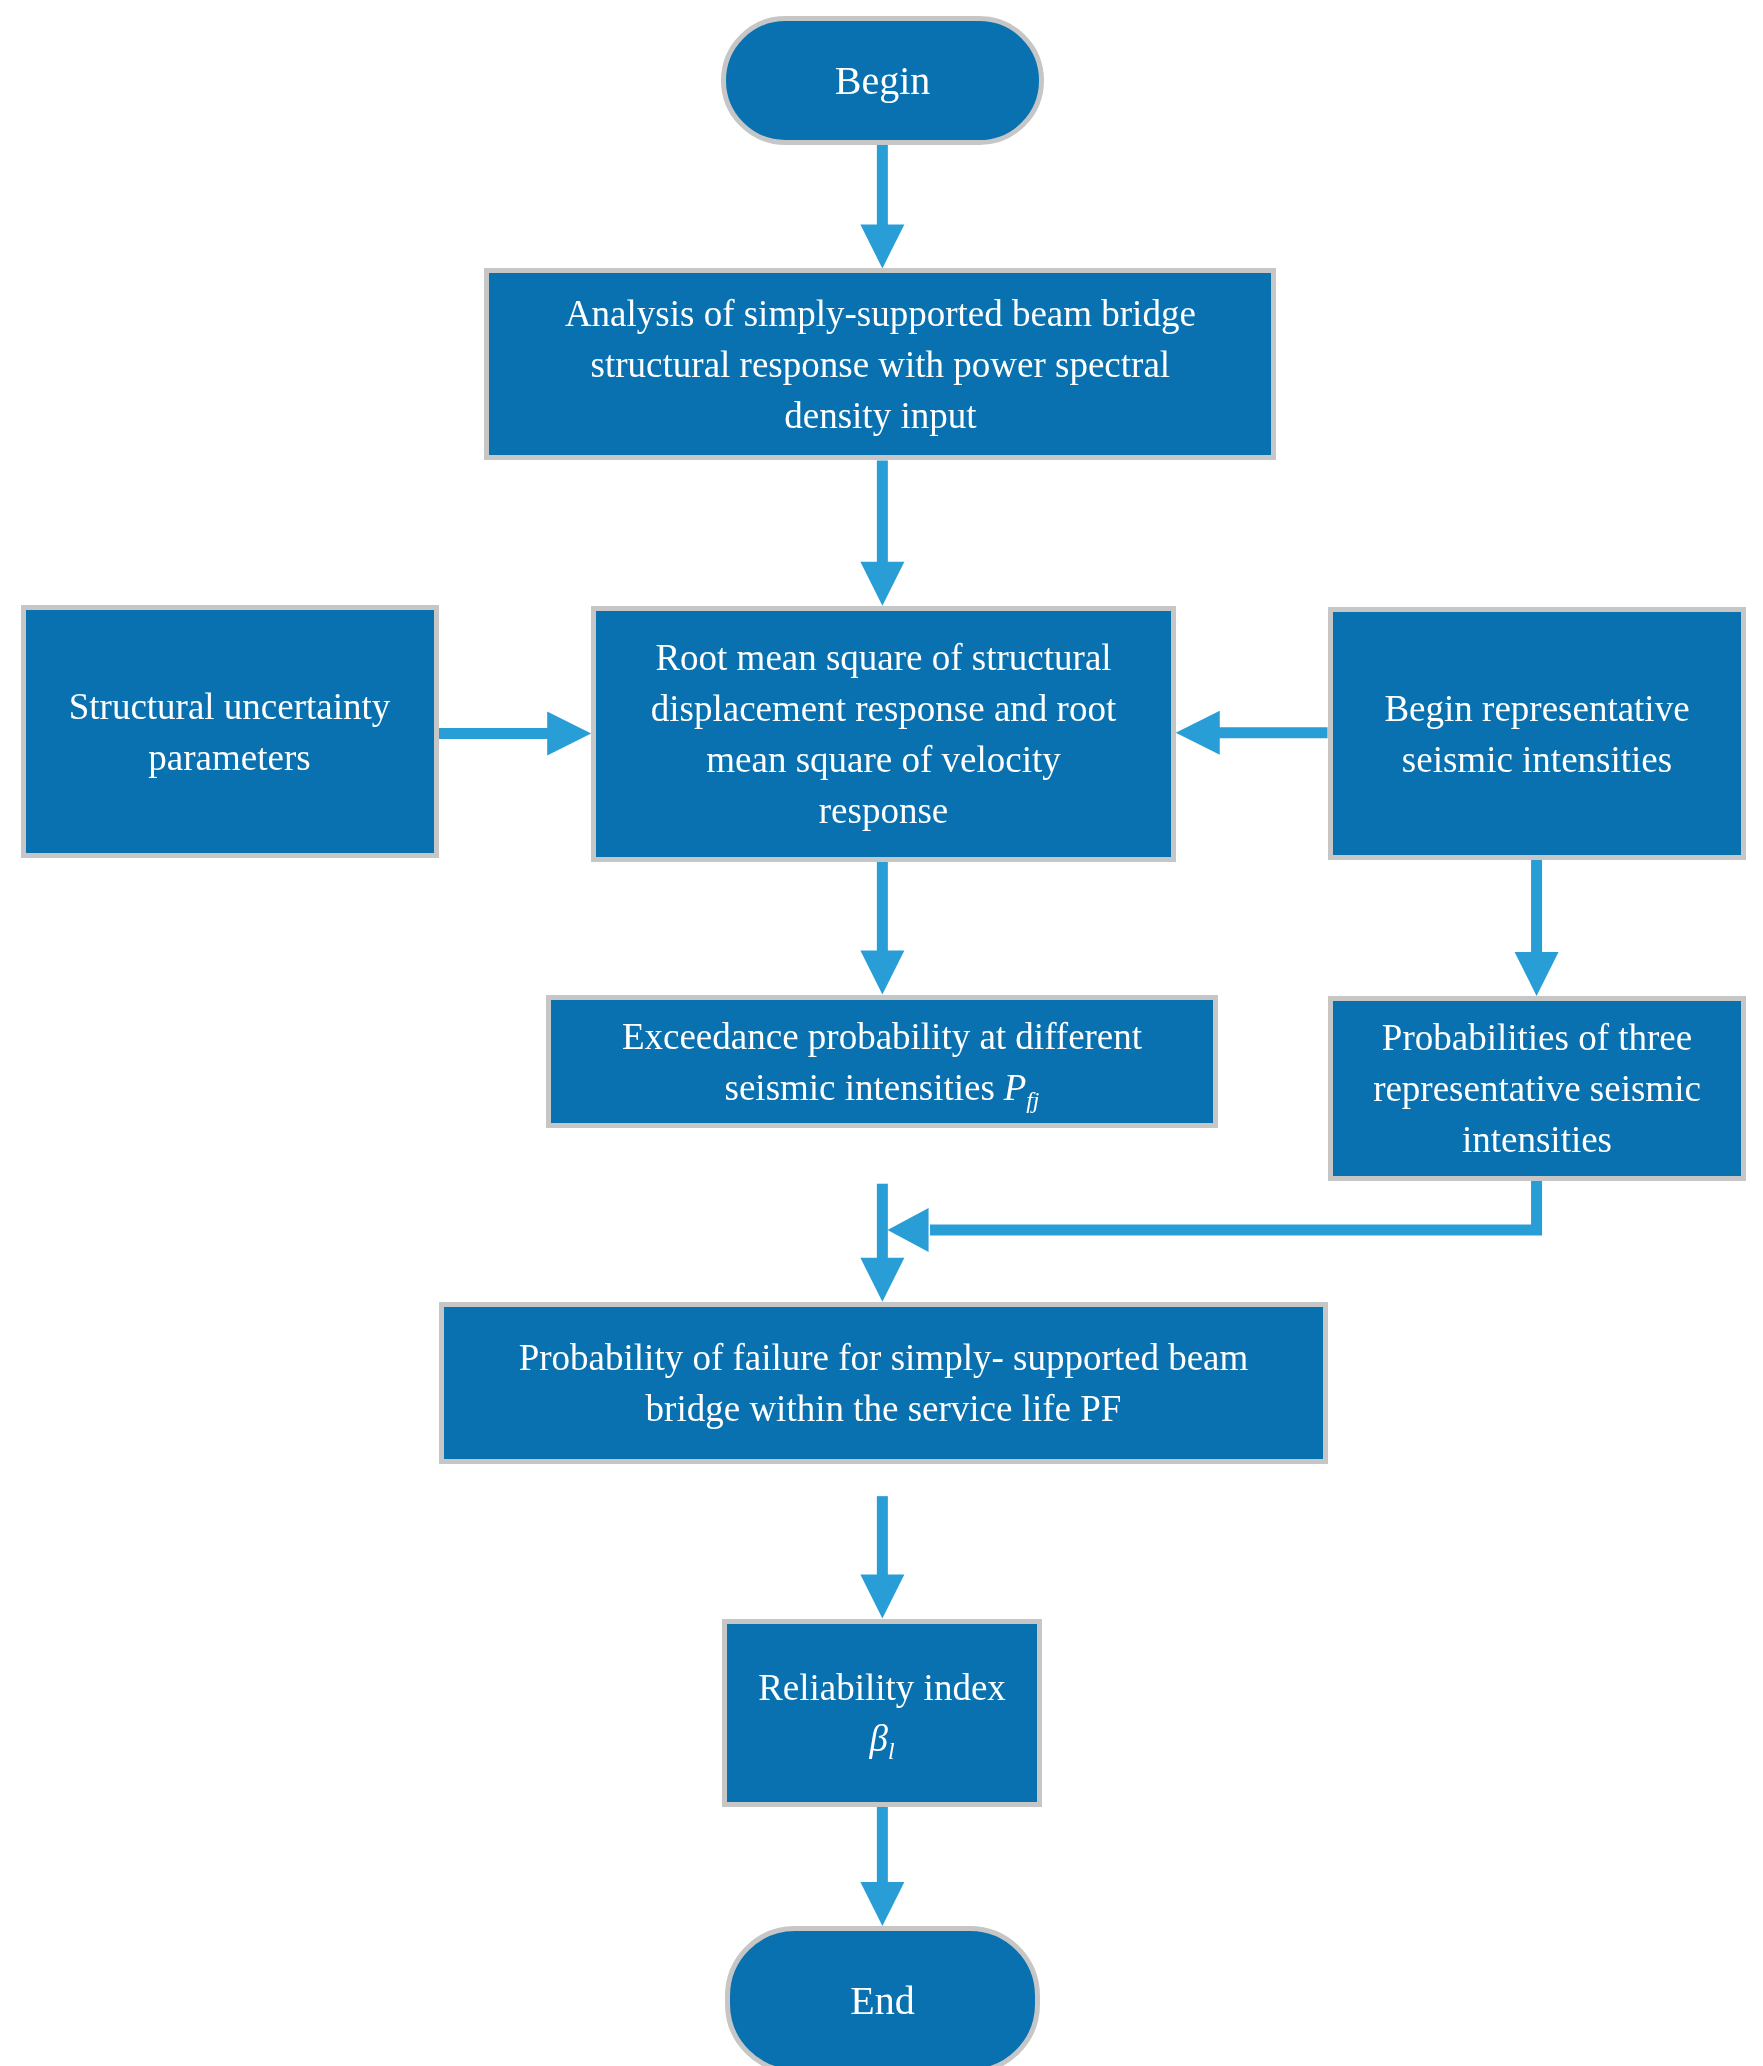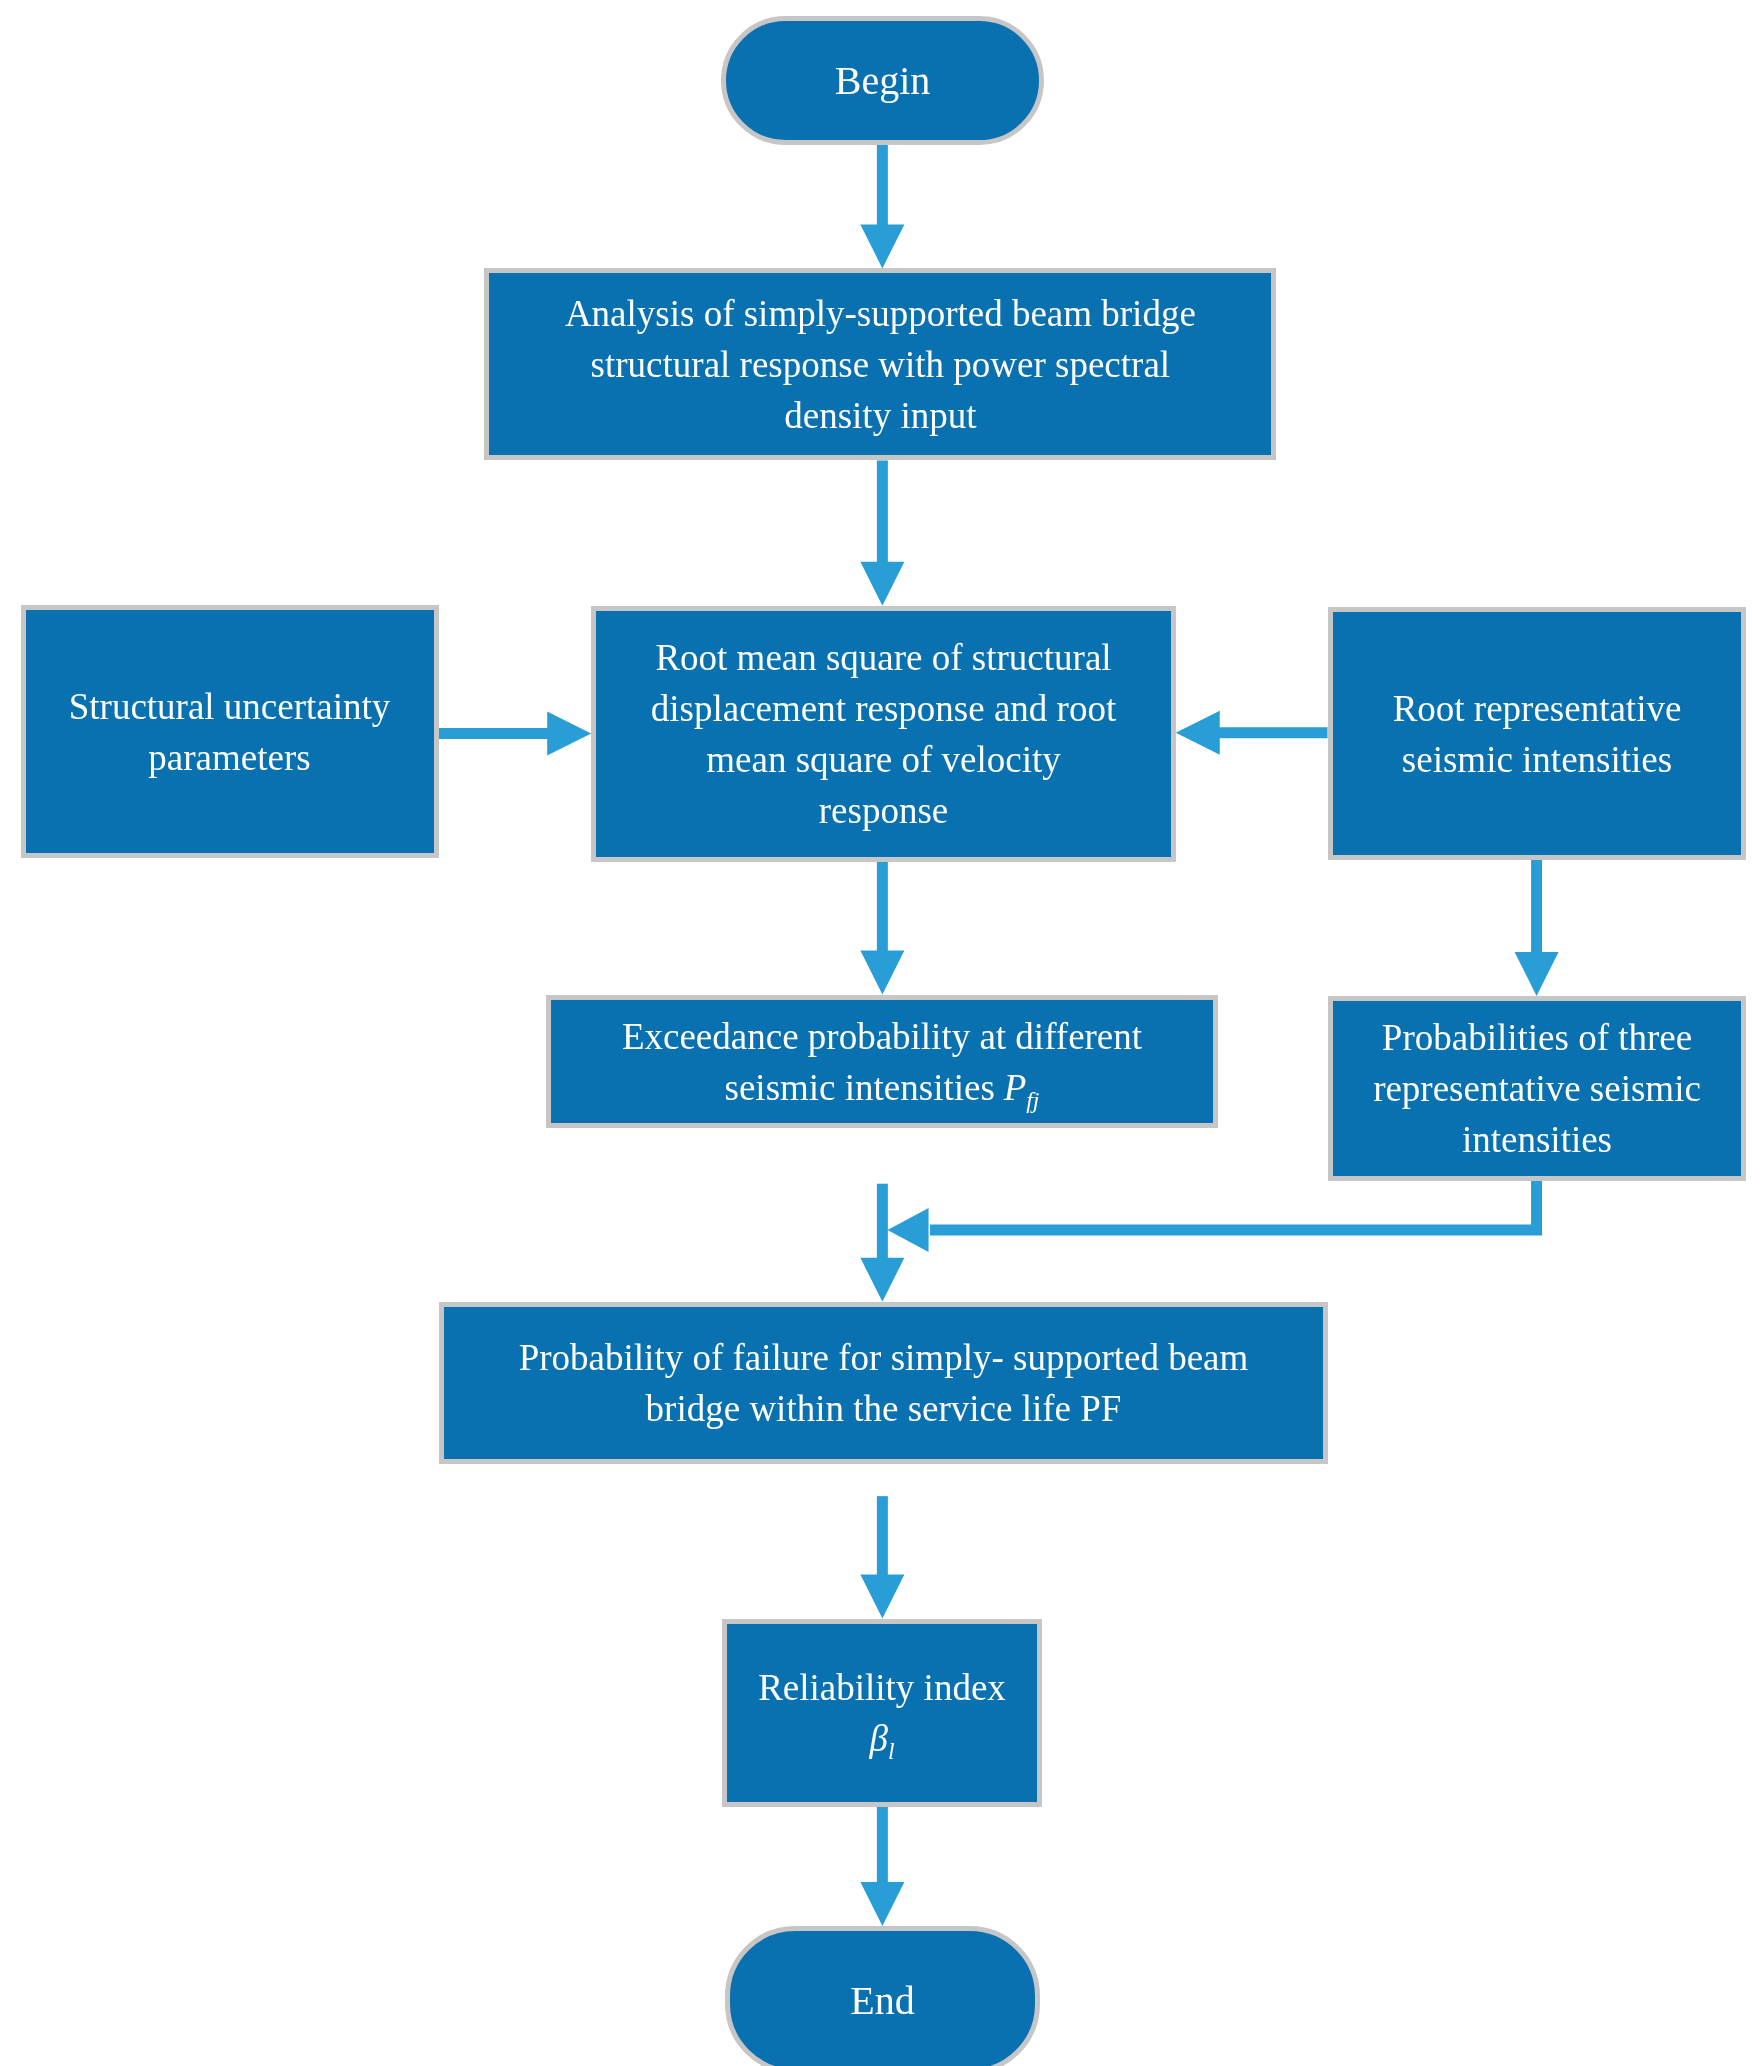--- a/index.html
+++ b/index.html
@@ -137,21 +137,21 @@
   </div>
 
   <div class="node" style="left:591px; top:606px; width:585px; height:256px;text-align:center;">
     <div class="line">Root mean square of structural</div>
     <div class="line">displacement response and root</div>
     <div class="line">mean square of velocity</div>
     <div class="line">response</div>
   </div>
 
   <div class="node" style="left:1328px; top:607px; width:418px; height:253px;">
-    <div class="line">Root representative</div>
+    <div class="line">Begin representative</div>
     <div class="line">seismic intensities</div>
   </div>
 
   <div class="node" style="left:546px; top:995px; width:672px; height:133px;">
     <div class="line">Exceedance probability at different</div>
     <div class="line formula">
       <span>seismic intensities</span><i class="sym">P</i><sub><i>fj</i></sub>
     </div>
   </div>
 

